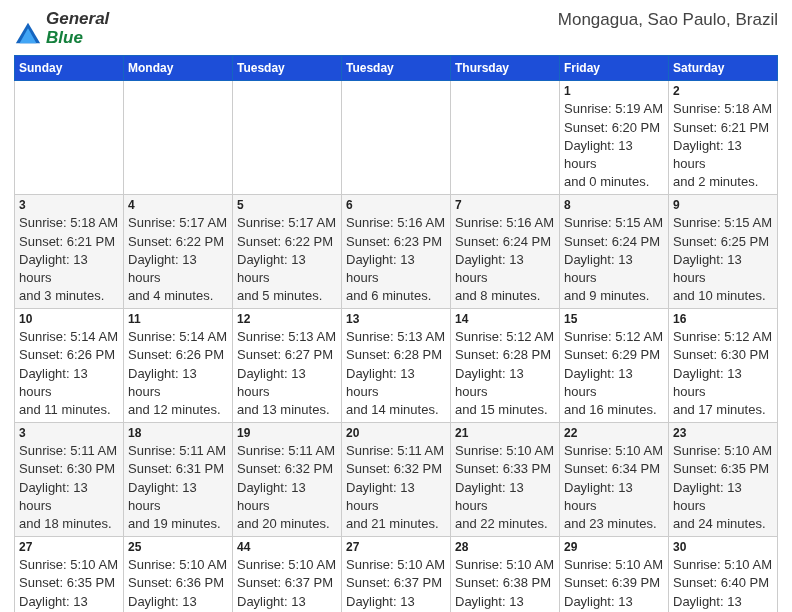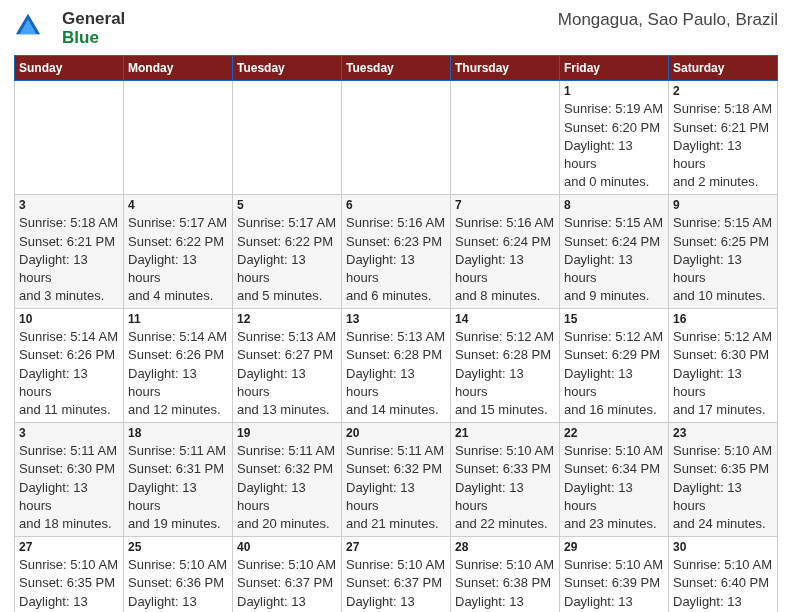--- a/index.html
+++ b/index.html
@@ -18,22 +18,23 @@
       flex-direction: column;
     }
     .header {
       display: flex;
       align-items: flex-start;
       justify-content: space-between;
       margin-bottom: 8px;
     }
     .logo {
       display: flex;
-      align-items: flex-start;
-      gap: 20px;
+      align-items: flex-end;
+      gap: 4px;
+      font-style: italic;
     }
     .logo-text {
       font-size: 17px;
       font-weight: bold;
       line-height: 1.1;
     }
     .logo-text .general { color: #333; }
     .logo-text .blue { color: #15803d; }
     .logo-icon {
       width: 28px;
@@ -53,21 +54,21 @@
       color: #444;
     }
     .calendar {
       flex: 1;
       border: 1px solid #ccc;
       border-collapse: collapse;
       width: 100%;
       table-layout: fixed;
     }
     .calendar thead tr th {
-      background: #7f1d1d;
+      background: #1d4ed8;
       color: #fff;
       font-size: 12px;
       font-weight: bold;
       padding: 5px 4px;
       border: 1px solid #1565c0;
       text-align: left;
     }
     .calendar tbody tr td {
       border: 1px solid #ccc;
       vertical-align: top;
@@ -310,21 +311,21 @@
 and 25 minutes.</div>
           </td>
           <td>
             <div class="day-num">25</div>
             <div class="day-info" style="white-space: pre-line;">Sunrise: 5:10 AM
 Sunset: 6:36 PM
 Daylight: 13 hours
 and 26 minutes.</div>
           </td>
           <td>
-            <div class="day-num">40</div>
+            <div class="day-num">44</div>
             <div class="day-info" style="white-space: pre-line;">Sunrise: 5:10 AM
 Sunset: 6:37 PM
 Daylight: 13 hours
 and 26 minutes.</div>
           </td>
           <td>
             <div class="day-num">27</div>
             <div class="day-info" style="white-space: pre-line;">Sunrise: 5:10 AM
 Sunset: 6:37 PM
 Daylight: 13 hours

